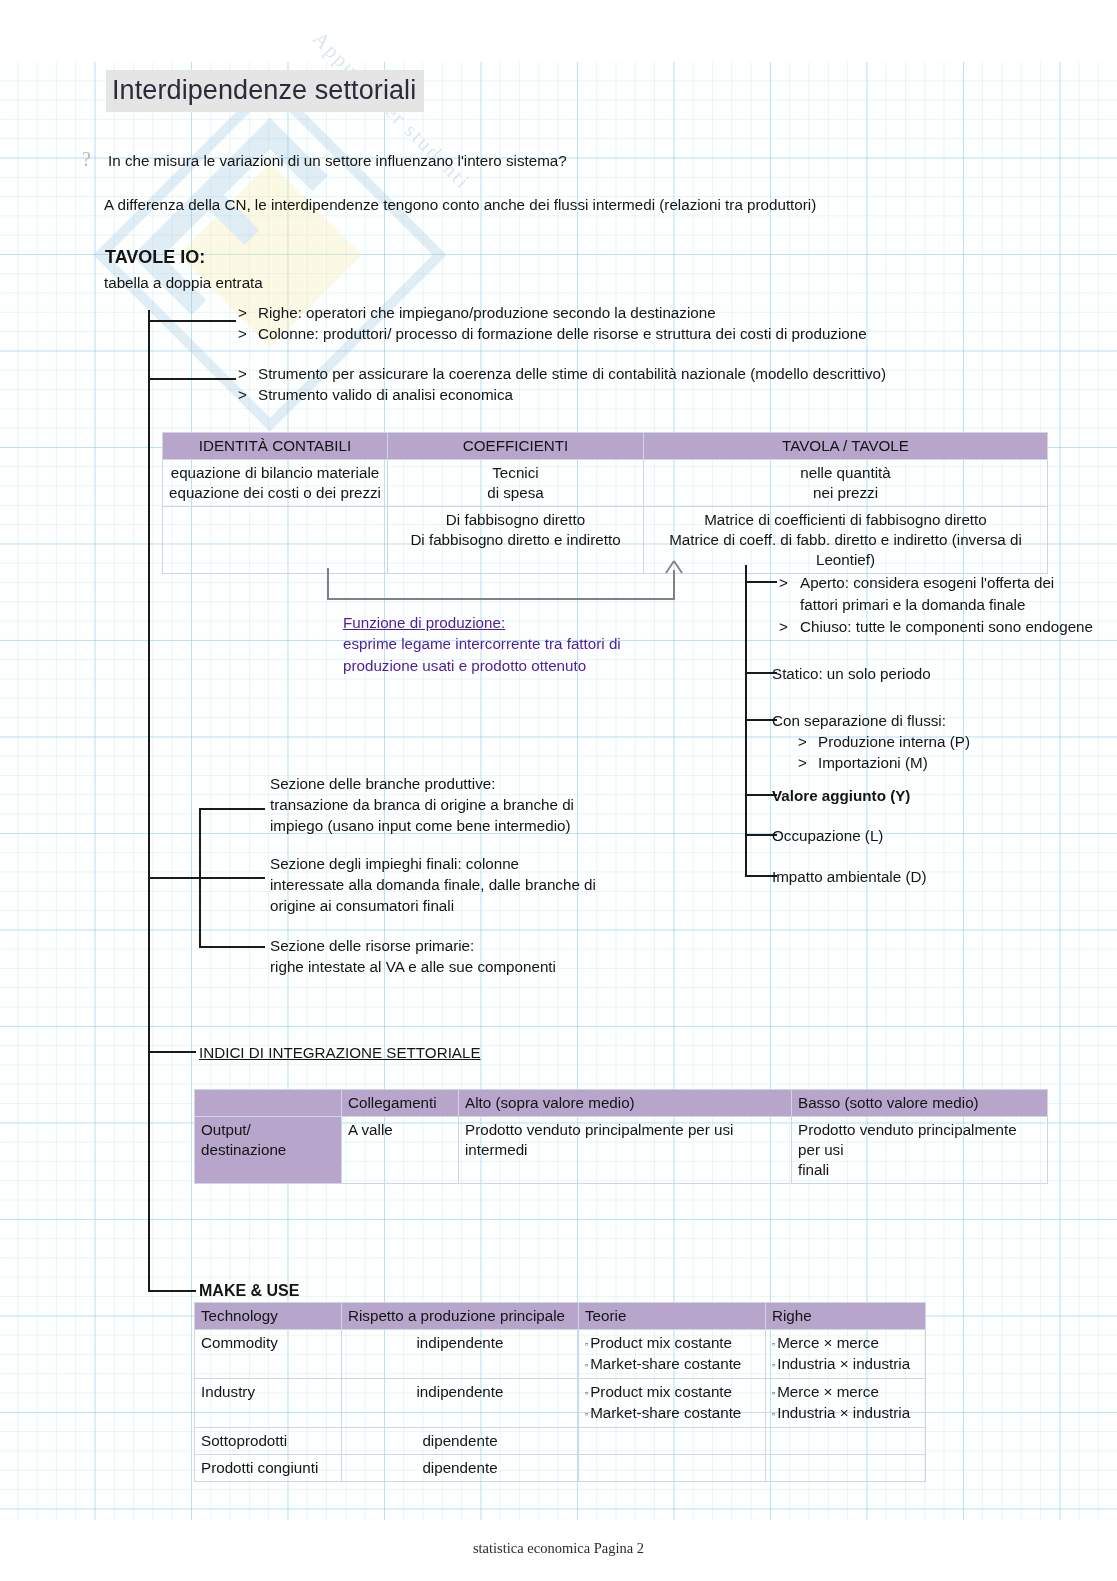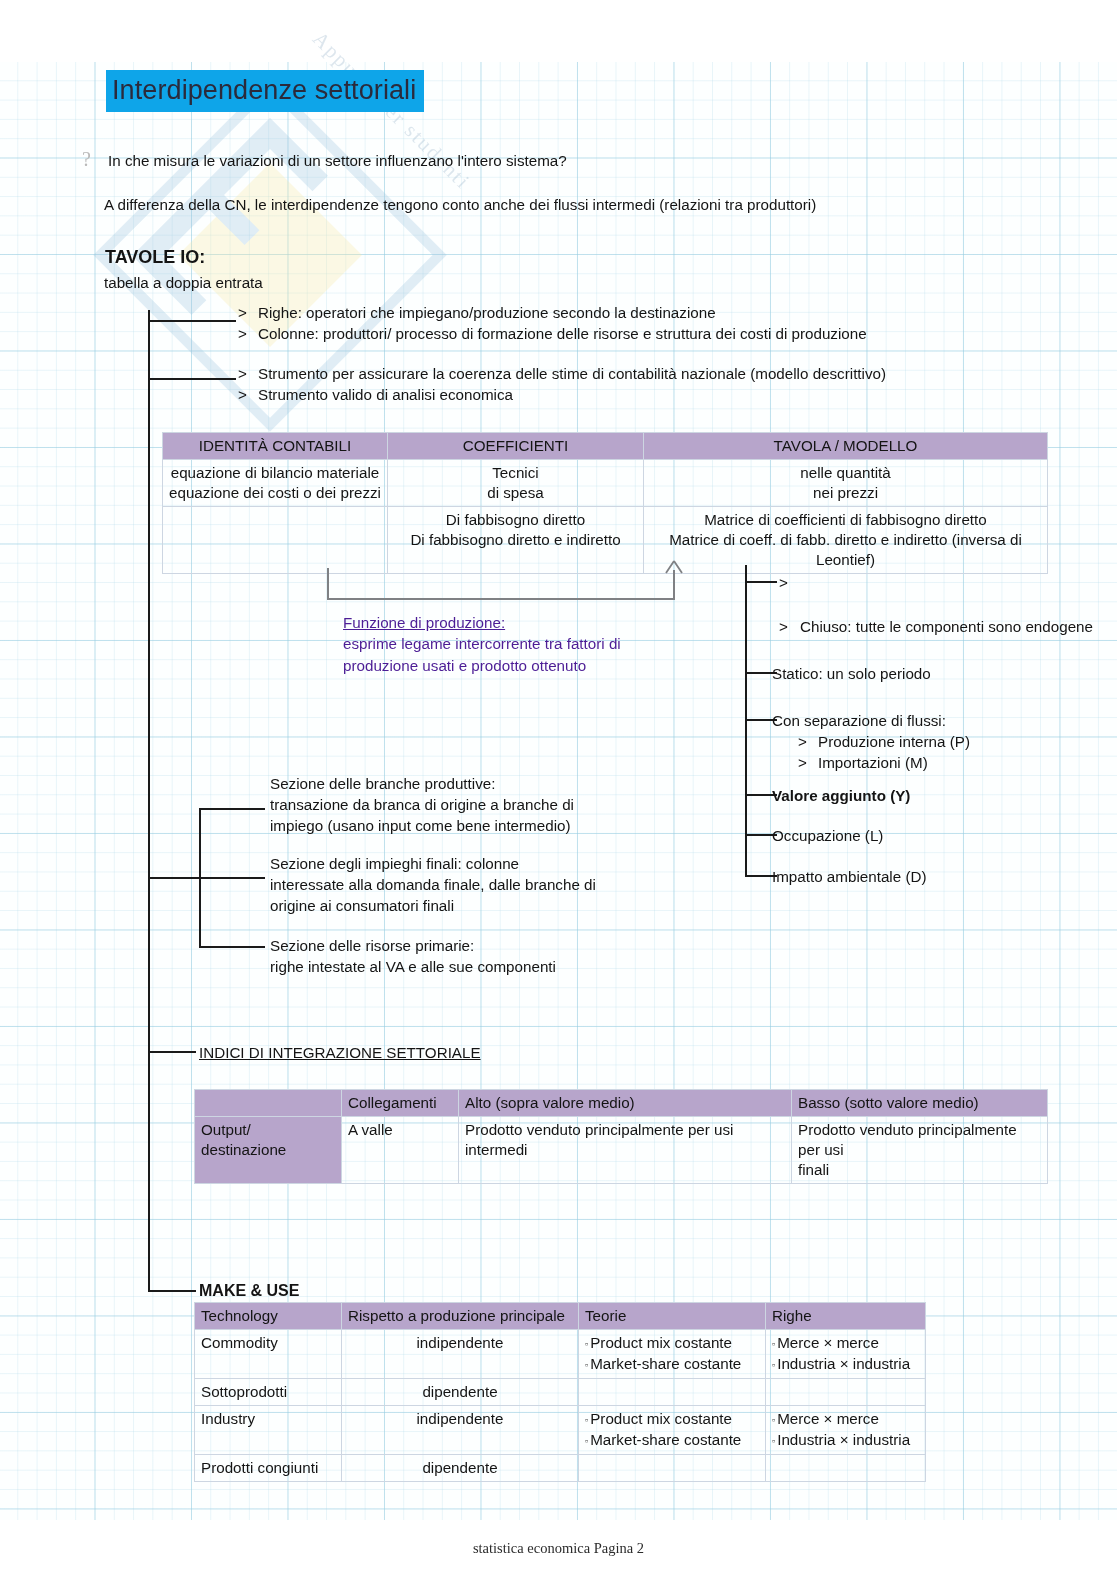--- a/index.html
+++ b/index.html
@@ -59,21 +59,21 @@
     color: #a8bfd2;
     font-size: 21px;
     letter-spacing: 2px;
     white-space: nowrap;
   }
   
   #title {
     position: absolute;
     left: 106px;
     top: 70px;
-    background: #0ea5e9;
+    background: #e5e5e5;
     color: #2b2a3b;
     font-size: 27px;
     line-height: 36px;
     padding: 2px 8px 4px 6px;
     font-weight: 400;
     letter-spacing: 0.1px;
   }
   .txt {
     position: absolute;
     white-space: pre;
@@ -179,21 +179,21 @@
   <div class="txt" style="left:238px; top:363px;">&gt;</div>
   <div class="txt" style="left:258px; top:363px;">Strumento per assicurare la coerenza delle stime di contabilità nazionale (modello descrittivo)</div>
   <div class="txt" style="left:238px; top:384px;">&gt;</div>
   <div class="txt" style="left:258px; top:384px;">Strumento valido di analisi economica</div>
 
   <table class="ptable" style="left:162px; top:432px; width:886px;">
     <thead>
       <tr>
         <th class="hdr" style="width:212px;">IDENTITÀ CONTABILI</th>
         <th class="hdr" style="width:243px;">COEFFICIENTI</th>
-        <th class="hdr">TAVOLA / MODELLO</th>
+        <th class="hdr">TAVOLA / TAVOLE</th>
       </tr>
     </thead>
     <tbody>
       <tr>
         <td class="ctr" style="white-space:pre-line;">equazione di bilancio materiale
 equazione dei costi o dei prezzi</td>
         <td class="ctr" style="white-space:pre-line;">Tecnici
 di spesa</td>
         <td class="ctr" style="white-space:pre-line;">nelle quantità
 nei prezzi</td>
@@ -221,20 +221,22 @@
 
   <div class="blk vline" style="left:745px; top:565px; height:312px;"></div>
   <div class="blk hline" style="left:745px; top:581px; width:32px;"></div>
   <div class="blk hline" style="left:745px; top:672px; width:32px;"></div>
   <div class="blk hline" style="left:745px; top:719px; width:32px;"></div>
   <div class="blk hline" style="left:745px; top:794px; width:32px;"></div>
   <div class="blk hline" style="left:745px; top:834px; width:32px;"></div>
   <div class="blk hline" style="left:745px; top:875px; width:32px;"></div>
 
   <div class="txt" style="left:779px; top:572px;">&gt;</div>
+  <div class="txt" style="left:800px; top:572px; line-height:22px;">Aperto: considera esogeni l'offerta dei
+fattori primari e la domanda finale</div>
   <div class="txt" style="left:779px; top:616px;">&gt;</div>
   <div class="txt" style="left:800px; top:616px;">Chiuso: tutte le componenti sono endogene</div>
 
   <div class="txt" style="left:772px; top:663px;">Statico: un solo periodo</div>
 
   <div class="txt" style="left:772px; top:710px;">Con separazione di flussi:</div>
   <div class="txt" style="left:798px; top:731px;">&gt;</div>
   <div class="txt" style="left:818px; top:731px;">Produzione interna (P)</div>
   <div class="txt" style="left:798px; top:752px;">&gt;</div>
   <div class="txt" style="left:818px; top:752px;">Importazioni (M)</div>
@@ -301,38 +303,38 @@
         <td>
           <div><span class="sq">▫</span><span>Product mix costante</span></div>
           <div><span class="sq">▫</span><span>Market-share costante</span></div>
         </td>
         <td>
           <div><span class="sq">▫</span><span>Merce × merce</span></div>
           <div><span class="sq">▫</span><span>Industria × industria</span></div>
         </td>
       </tr>
       <tr>
-        <td>Sottoprodotti</td>
-        <td class="ctr">dipendente</td>
-        <td>&nbsp;</td>
-        <td>&nbsp;</td>
-      </tr>
-      <tr>
         <td>Industry</td>
         <td class="ctr">indipendente</td>
         <td>
           <div><span class="sq">▫</span><span>Product mix costante</span></div>
           <div><span class="sq">▫</span><span>Market-share costante</span></div>
         </td>
         <td>
           <div><span class="sq">▫</span><span>Merce × merce</span></div>
           <div><span class="sq">▫</span><span>Industria × industria</span></div>
         </td>
       </tr>
       <tr>
+        <td>Sottoprodotti</td>
+        <td class="ctr">dipendente</td>
+        <td>&nbsp;</td>
+        <td>&nbsp;</td>
+      </tr>
+      <tr>
         <td>Prodotti congiunti</td>
         <td class="ctr">dipendente</td>
         <td>&nbsp;</td>
         <td>&nbsp;</td>
       </tr>
     </tbody>
   </table>
 
   <div id="footer">statistica economica Pagina 2</div>
 

